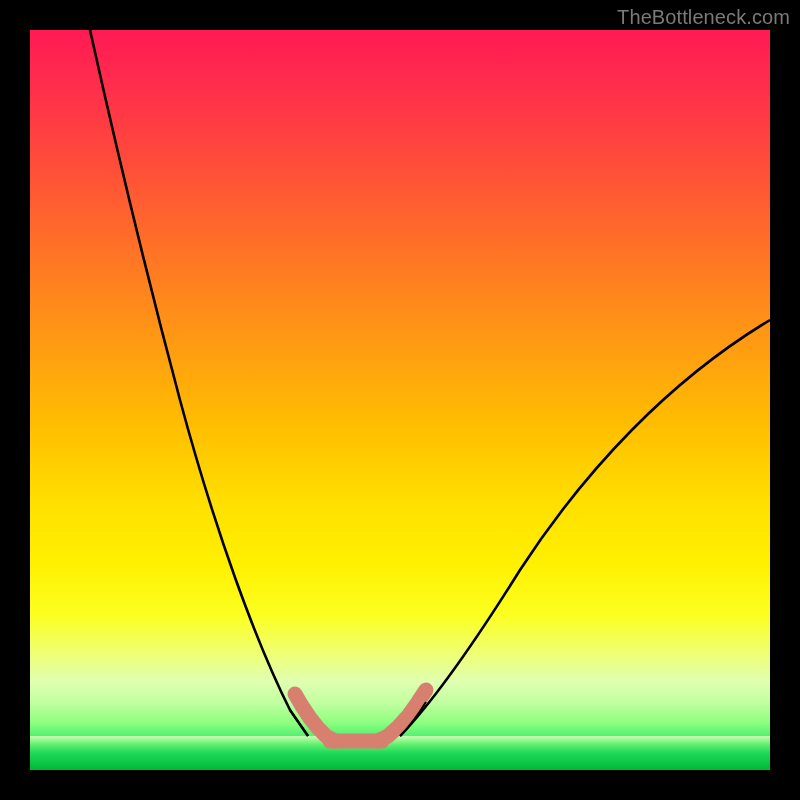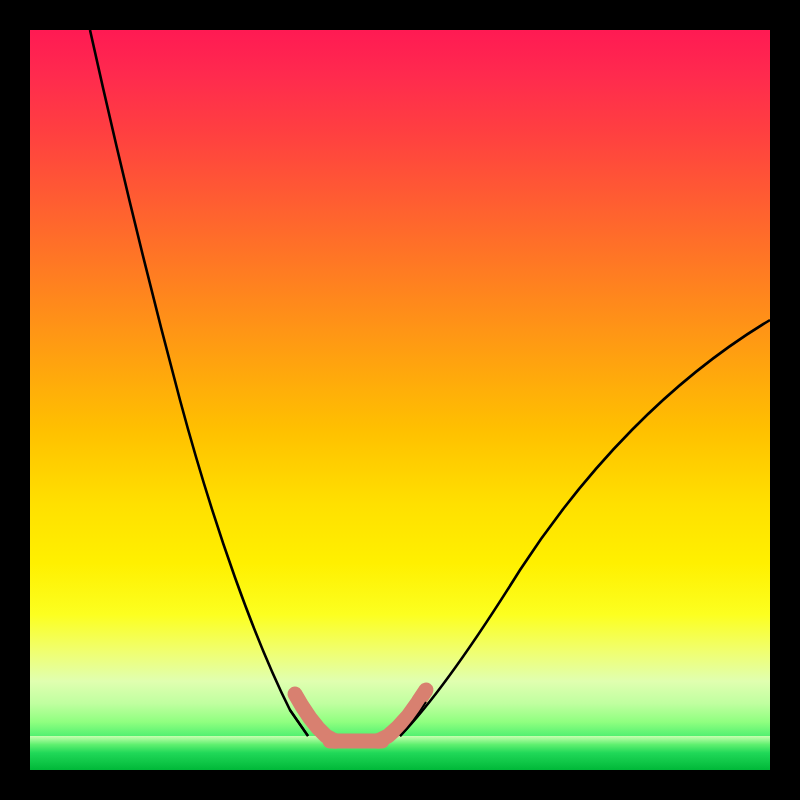--- a/index.html
+++ b/index.html
@@ -111,13 +111,14 @@
                L 368 697
                L 378 686
                L 388 672
                L 396 660" fill="none" stroke="#d88070" stroke-width="15" stroke-linecap="round" stroke-linejoin="round"></path>
 
       <path d="M 260 680 L 278 706" fill="none" stroke="#000" stroke-width="2"></path>
       <path d="M 370 706 C 380 696, 388 685, 396 672" fill="none" stroke="#000" stroke-width="2"></path>
     </svg>
   </div>
 
+  <div class="watermark">TheBottleneck.com</div>
 </div>
 
 </body></html>

